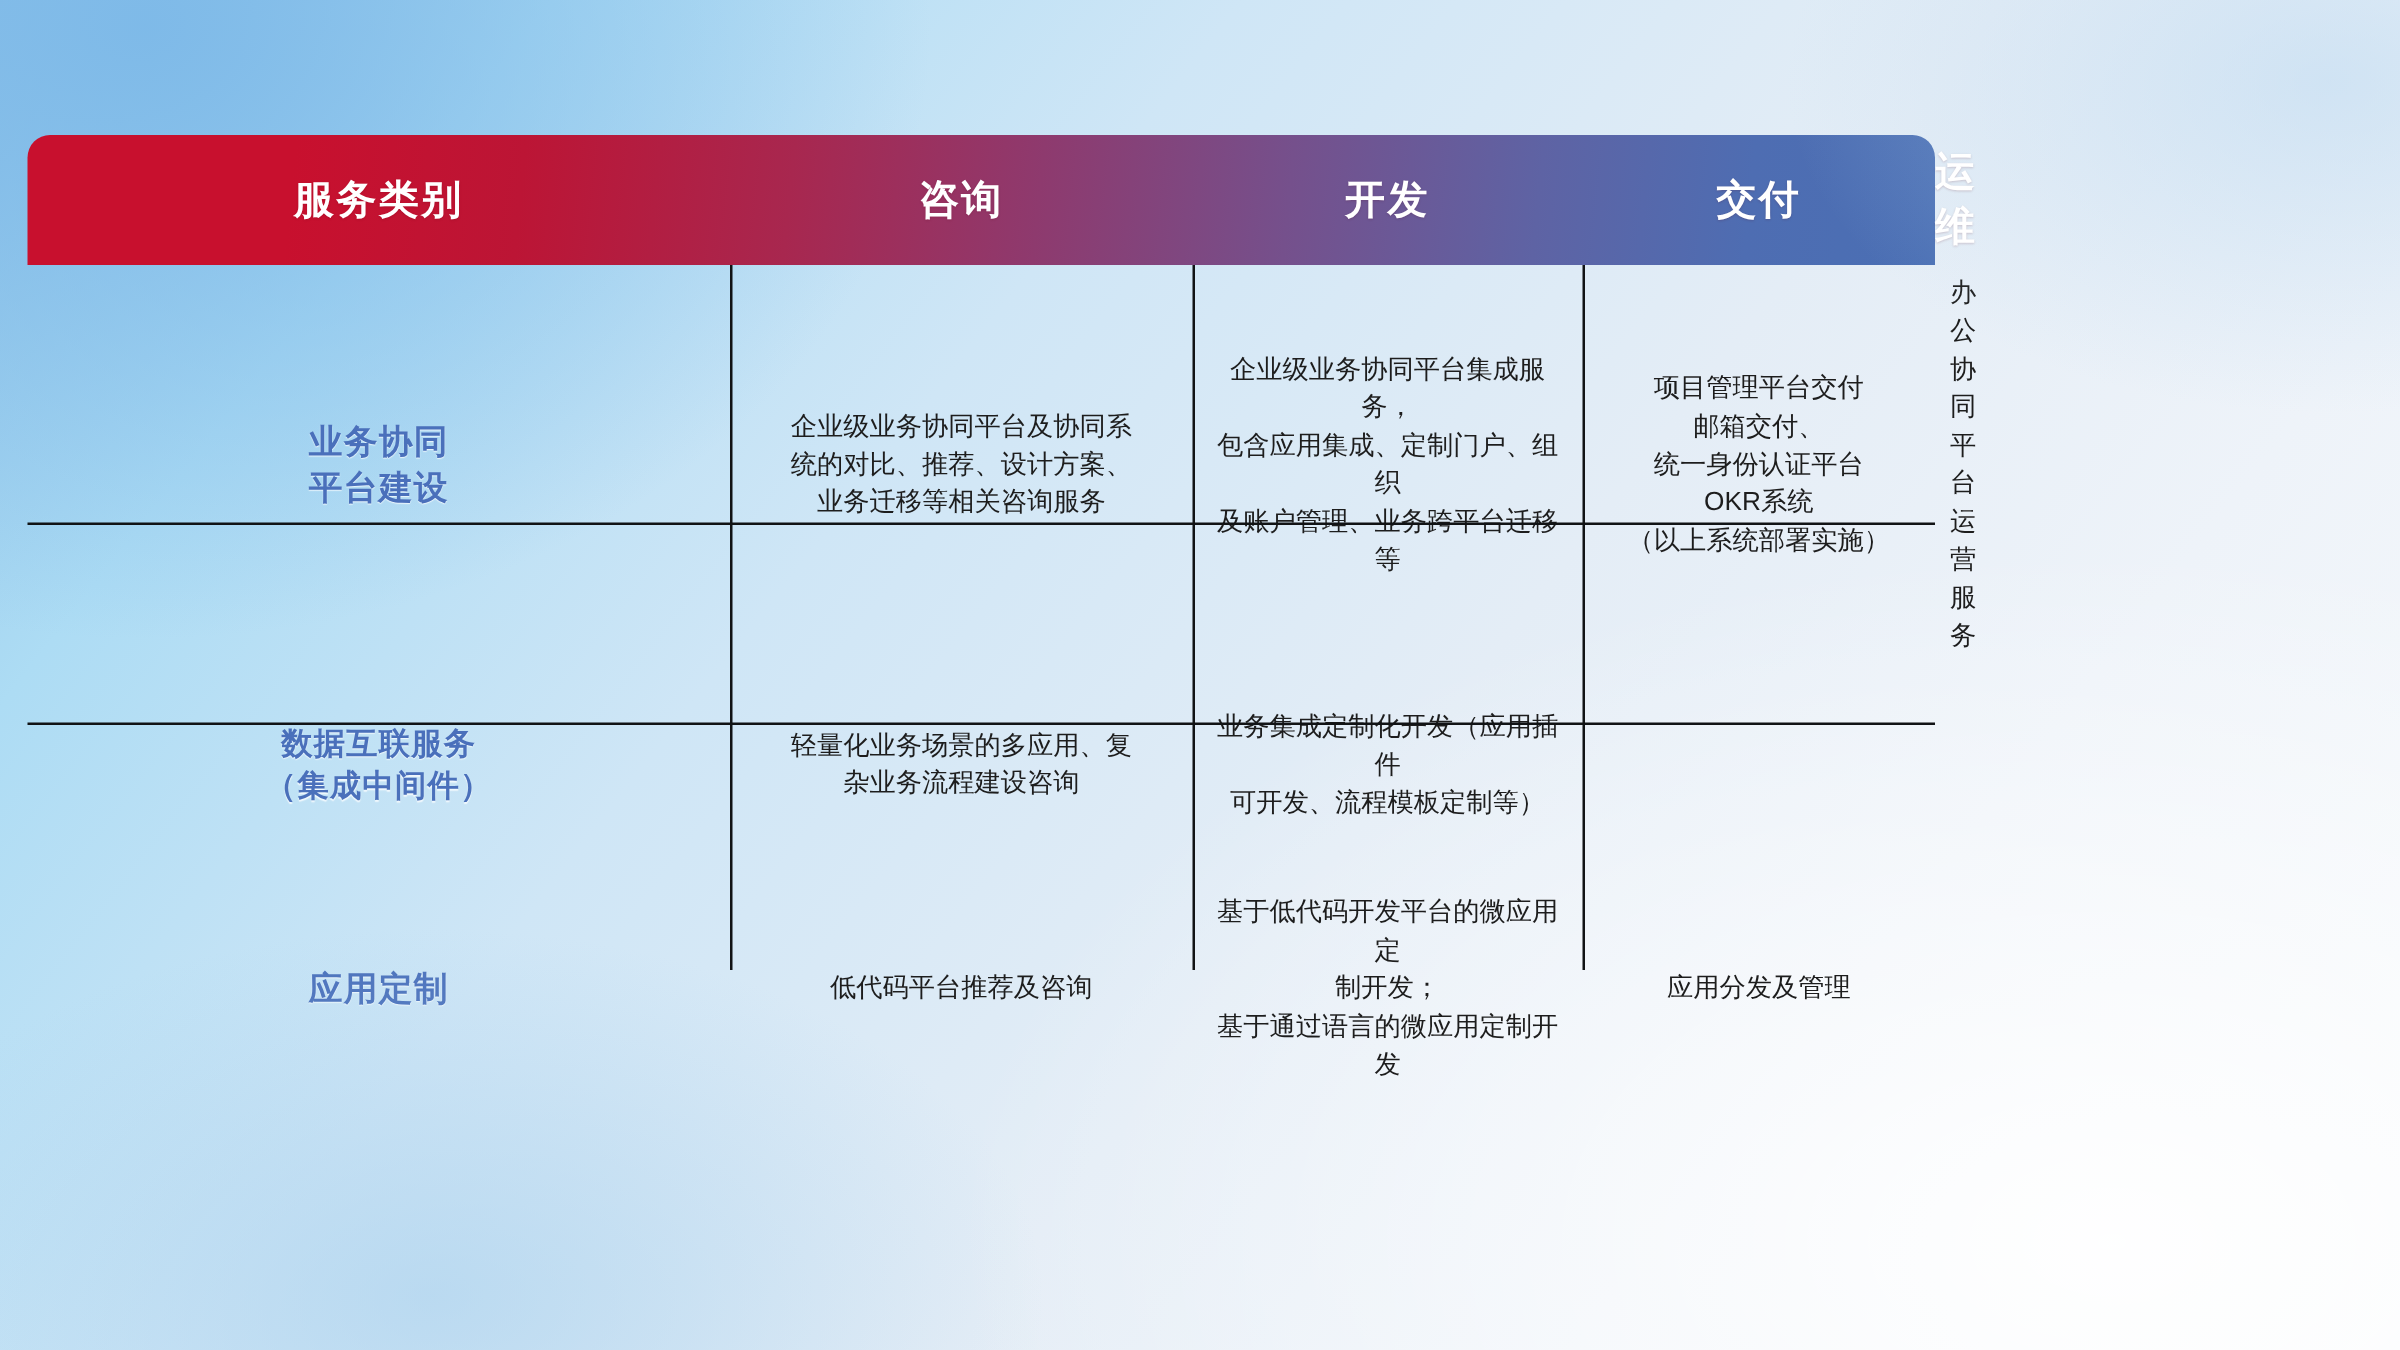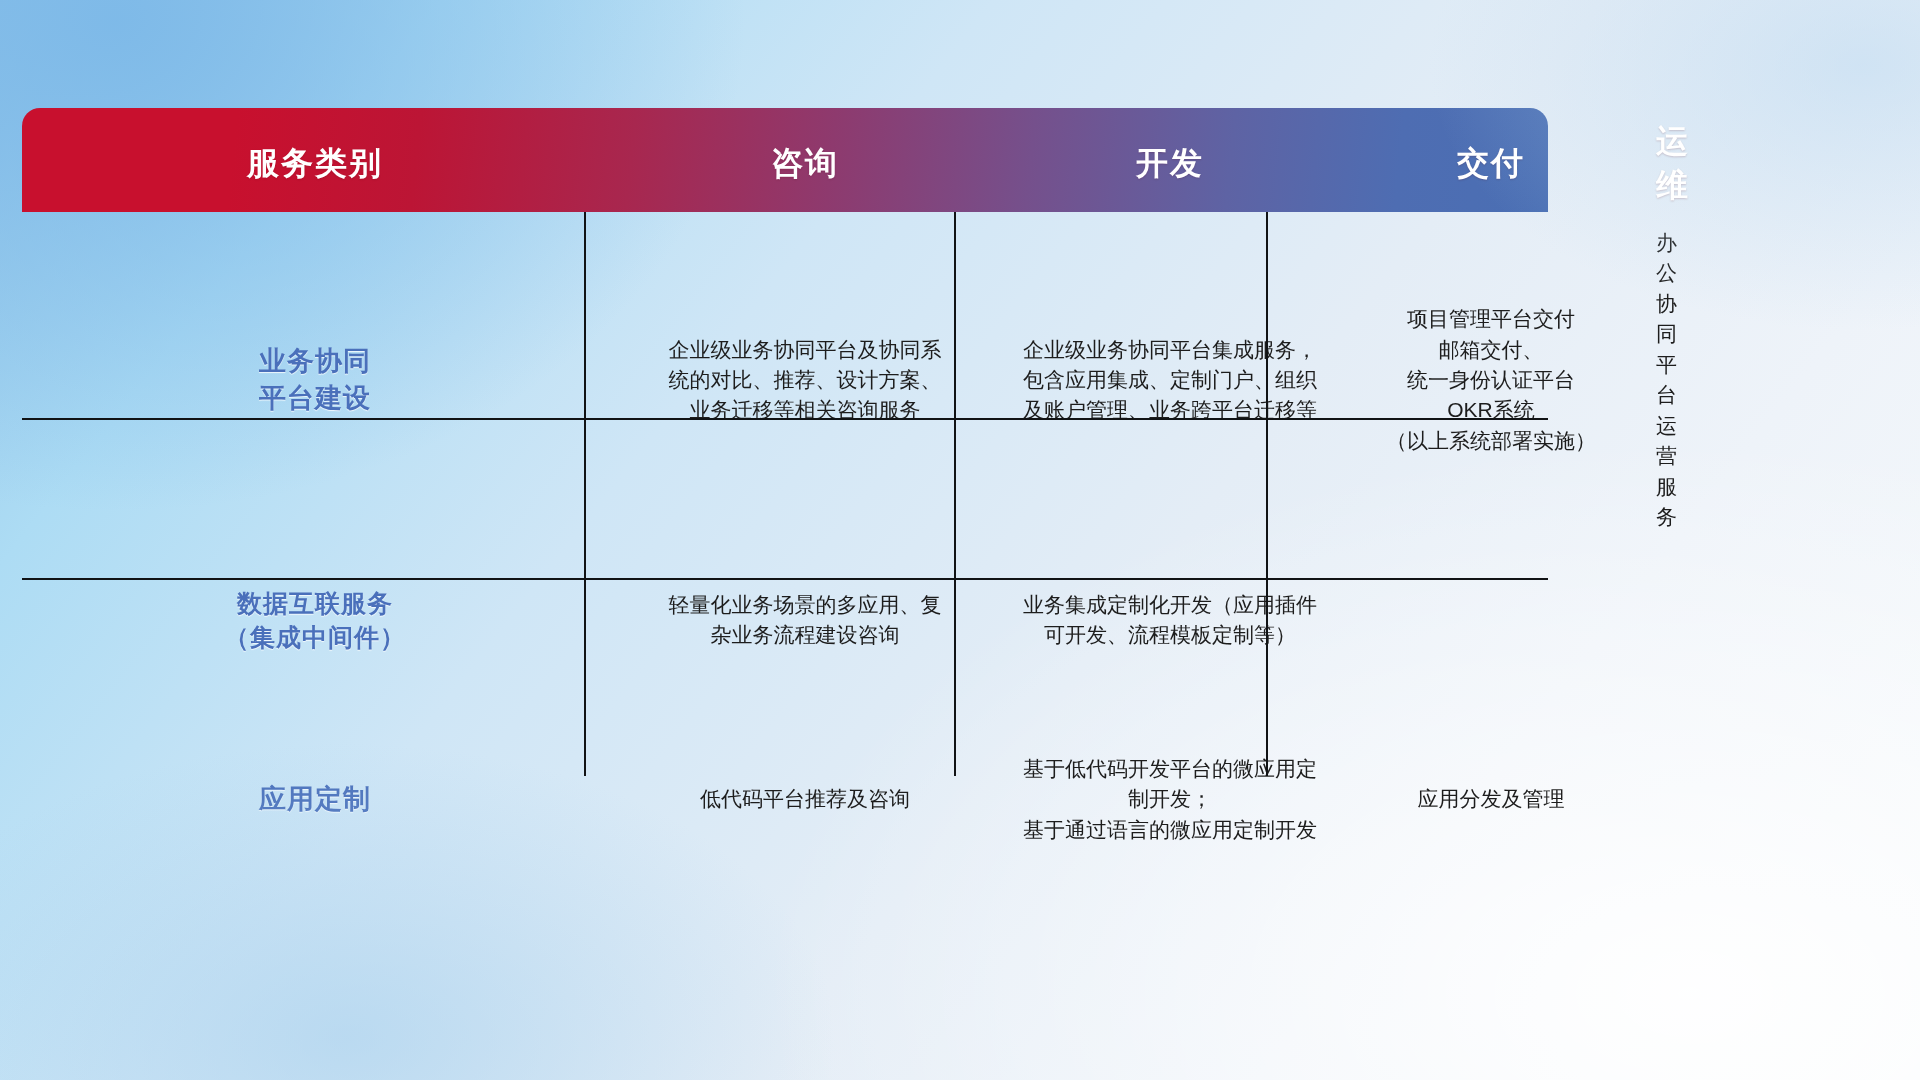--- a/index.html
+++ b/index.html
@@ -48,21 +48,21 @@
     height: 100%;
     border-collapse: collapse;
     table-layout: fixed;
   }
 
   
   thead tr {
     height: 104px;
   }
   thead th {
-    padding: 12px;
+    padding: 0;
     border: 0;
     position: relative;
     color: #ffffff;
     font-size: 32px;
     font-weight: bold;
     letter-spacing: 2px;
     text-align: center;
     vertical-align: middle;
     background-clip: padding-box;
   }

